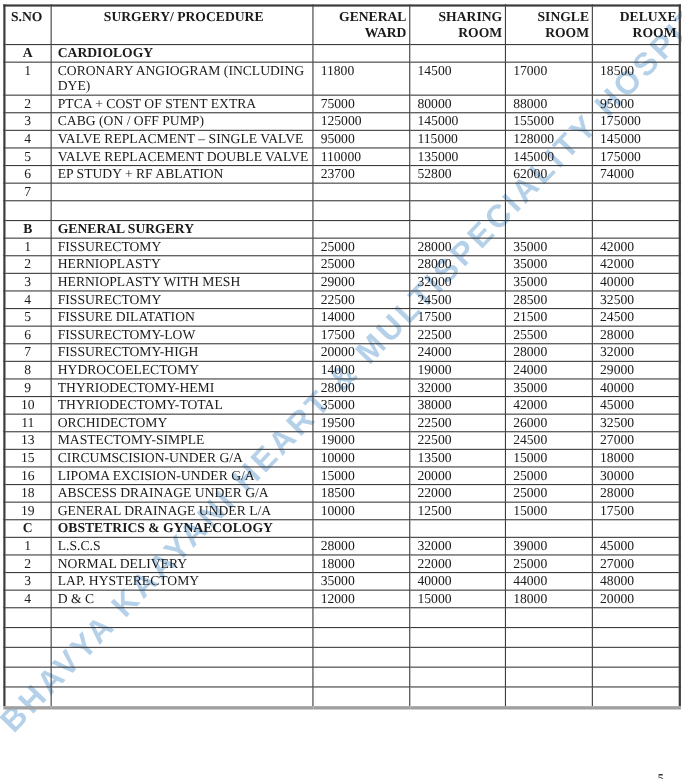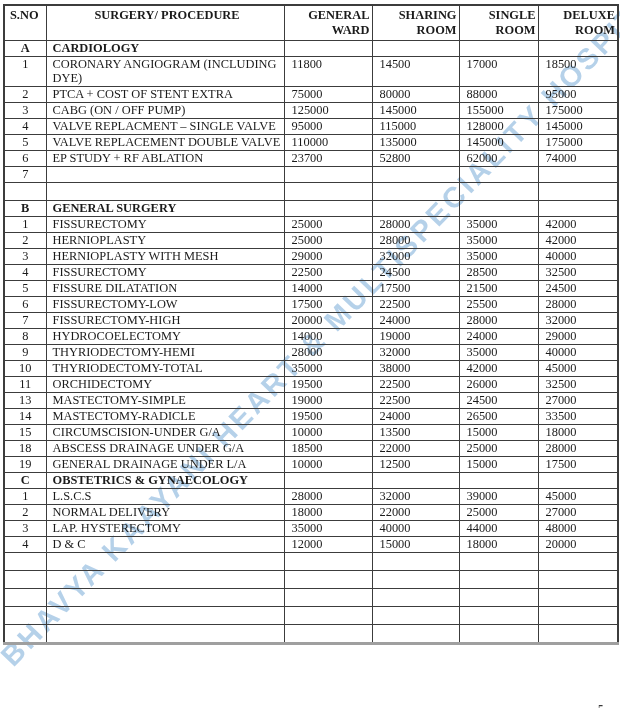--- a/index.html
+++ b/index.html
@@ -269,34 +269,34 @@
         </tr>
         <tr class="item">
           <td class="c-sno">13</td>
           <td class="c-name">MASTECTOMY-SIMPLE</td>
           <td class="c-price">19000</td>
           <td class="c-price">22500</td>
           <td class="c-price">24500</td>
           <td class="c-price">27000</td>
         </tr>
         <tr class="item">
-          <td class="c-sno">14</td>
-          <td class="c-name">MASTECTOMY-RADICLE</td>
-          <td class="c-price">19500</td>
-          <td class="c-price">24000</td>
-          <td class="c-price">26500</td>
-          <td class="c-price">33500</td>
-        </tr>
-        <tr class="item">
           <td class="c-sno">15</td>
           <td class="c-name">CIRCUMSCISION-UNDER G/A</td>
           <td class="c-price">10000</td>
           <td class="c-price">13500</td>
           <td class="c-price">15000</td>
           <td class="c-price">18000</td>
+        </tr>
+        <tr class="item">
+          <td class="c-sno">16</td>
+          <td class="c-name">LIPOMA EXCISION-UNDER G/A</td>
+          <td class="c-price">15000</td>
+          <td class="c-price">20000</td>
+          <td class="c-price">25000</td>
+          <td class="c-price">30000</td>
         </tr>
         <tr class="item">
           <td class="c-sno">18</td>
           <td class="c-name">ABSCESS DRAINAGE UNDER G/A</td>
           <td class="c-price">18500</td>
           <td class="c-price">22000</td>
           <td class="c-price">25000</td>
           <td class="c-price">28000</td>
         </tr>
         <tr class="item">

